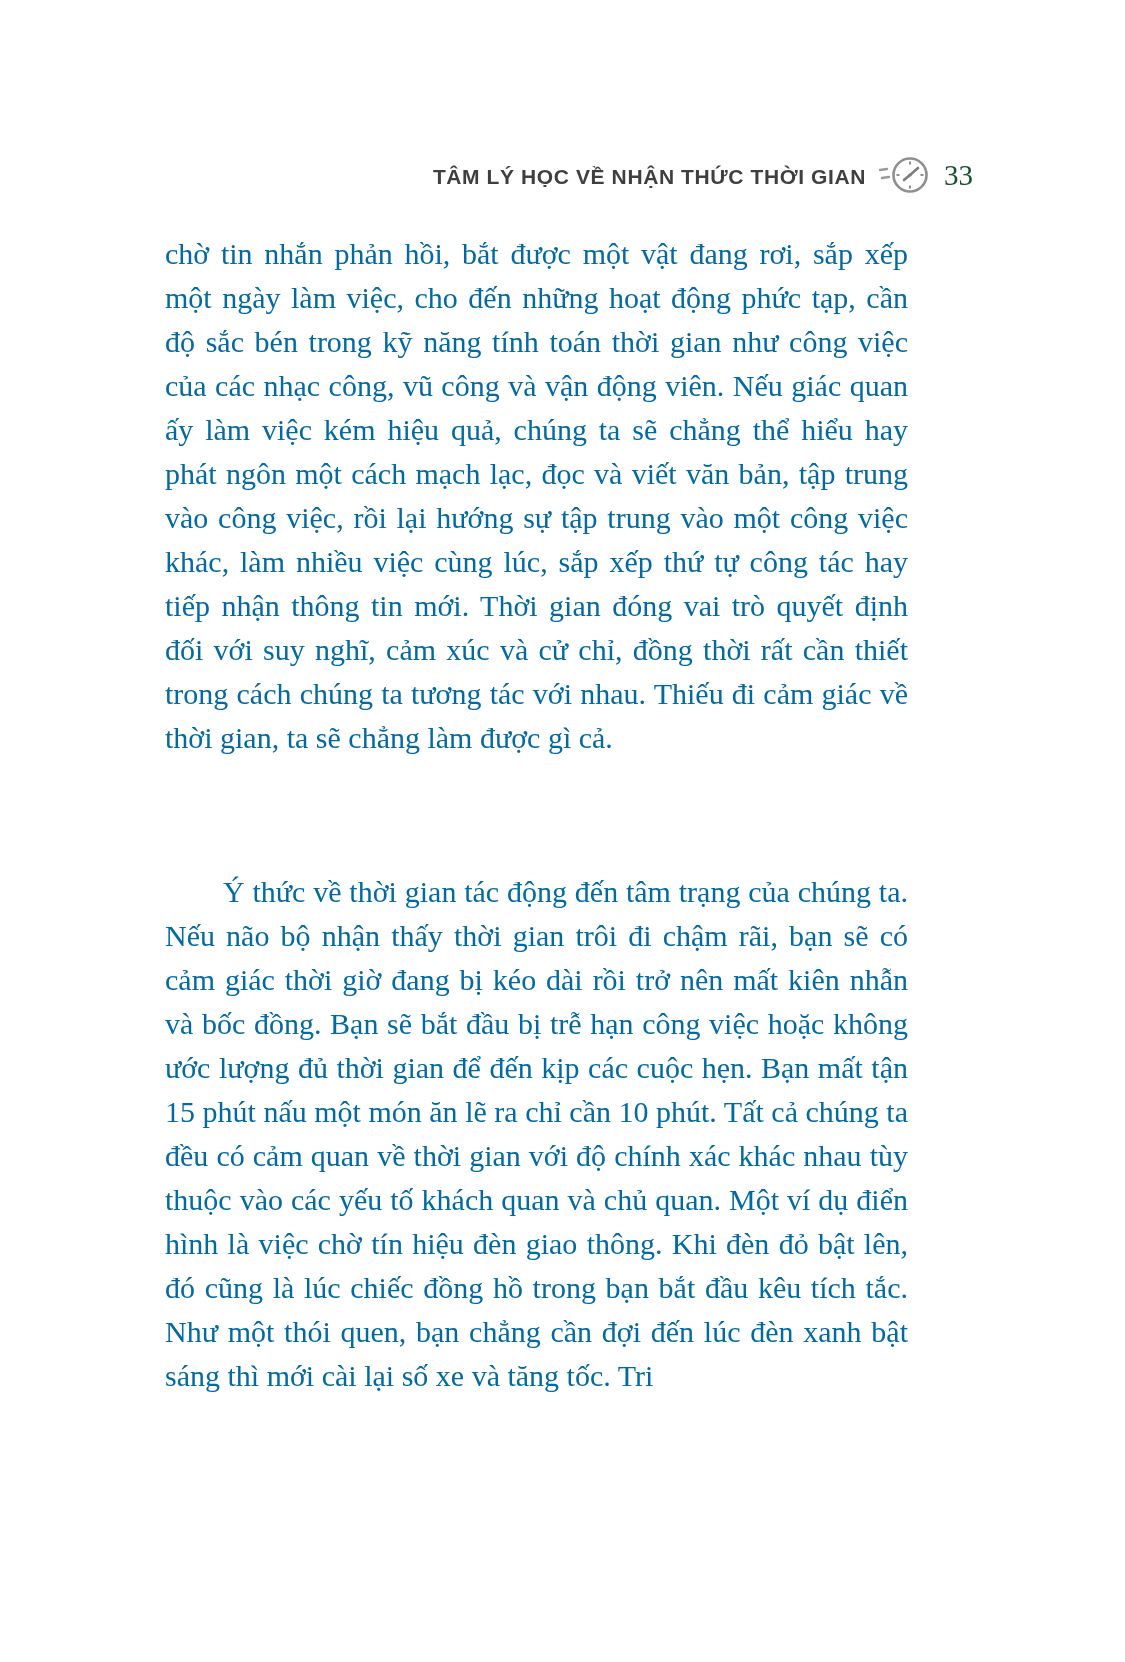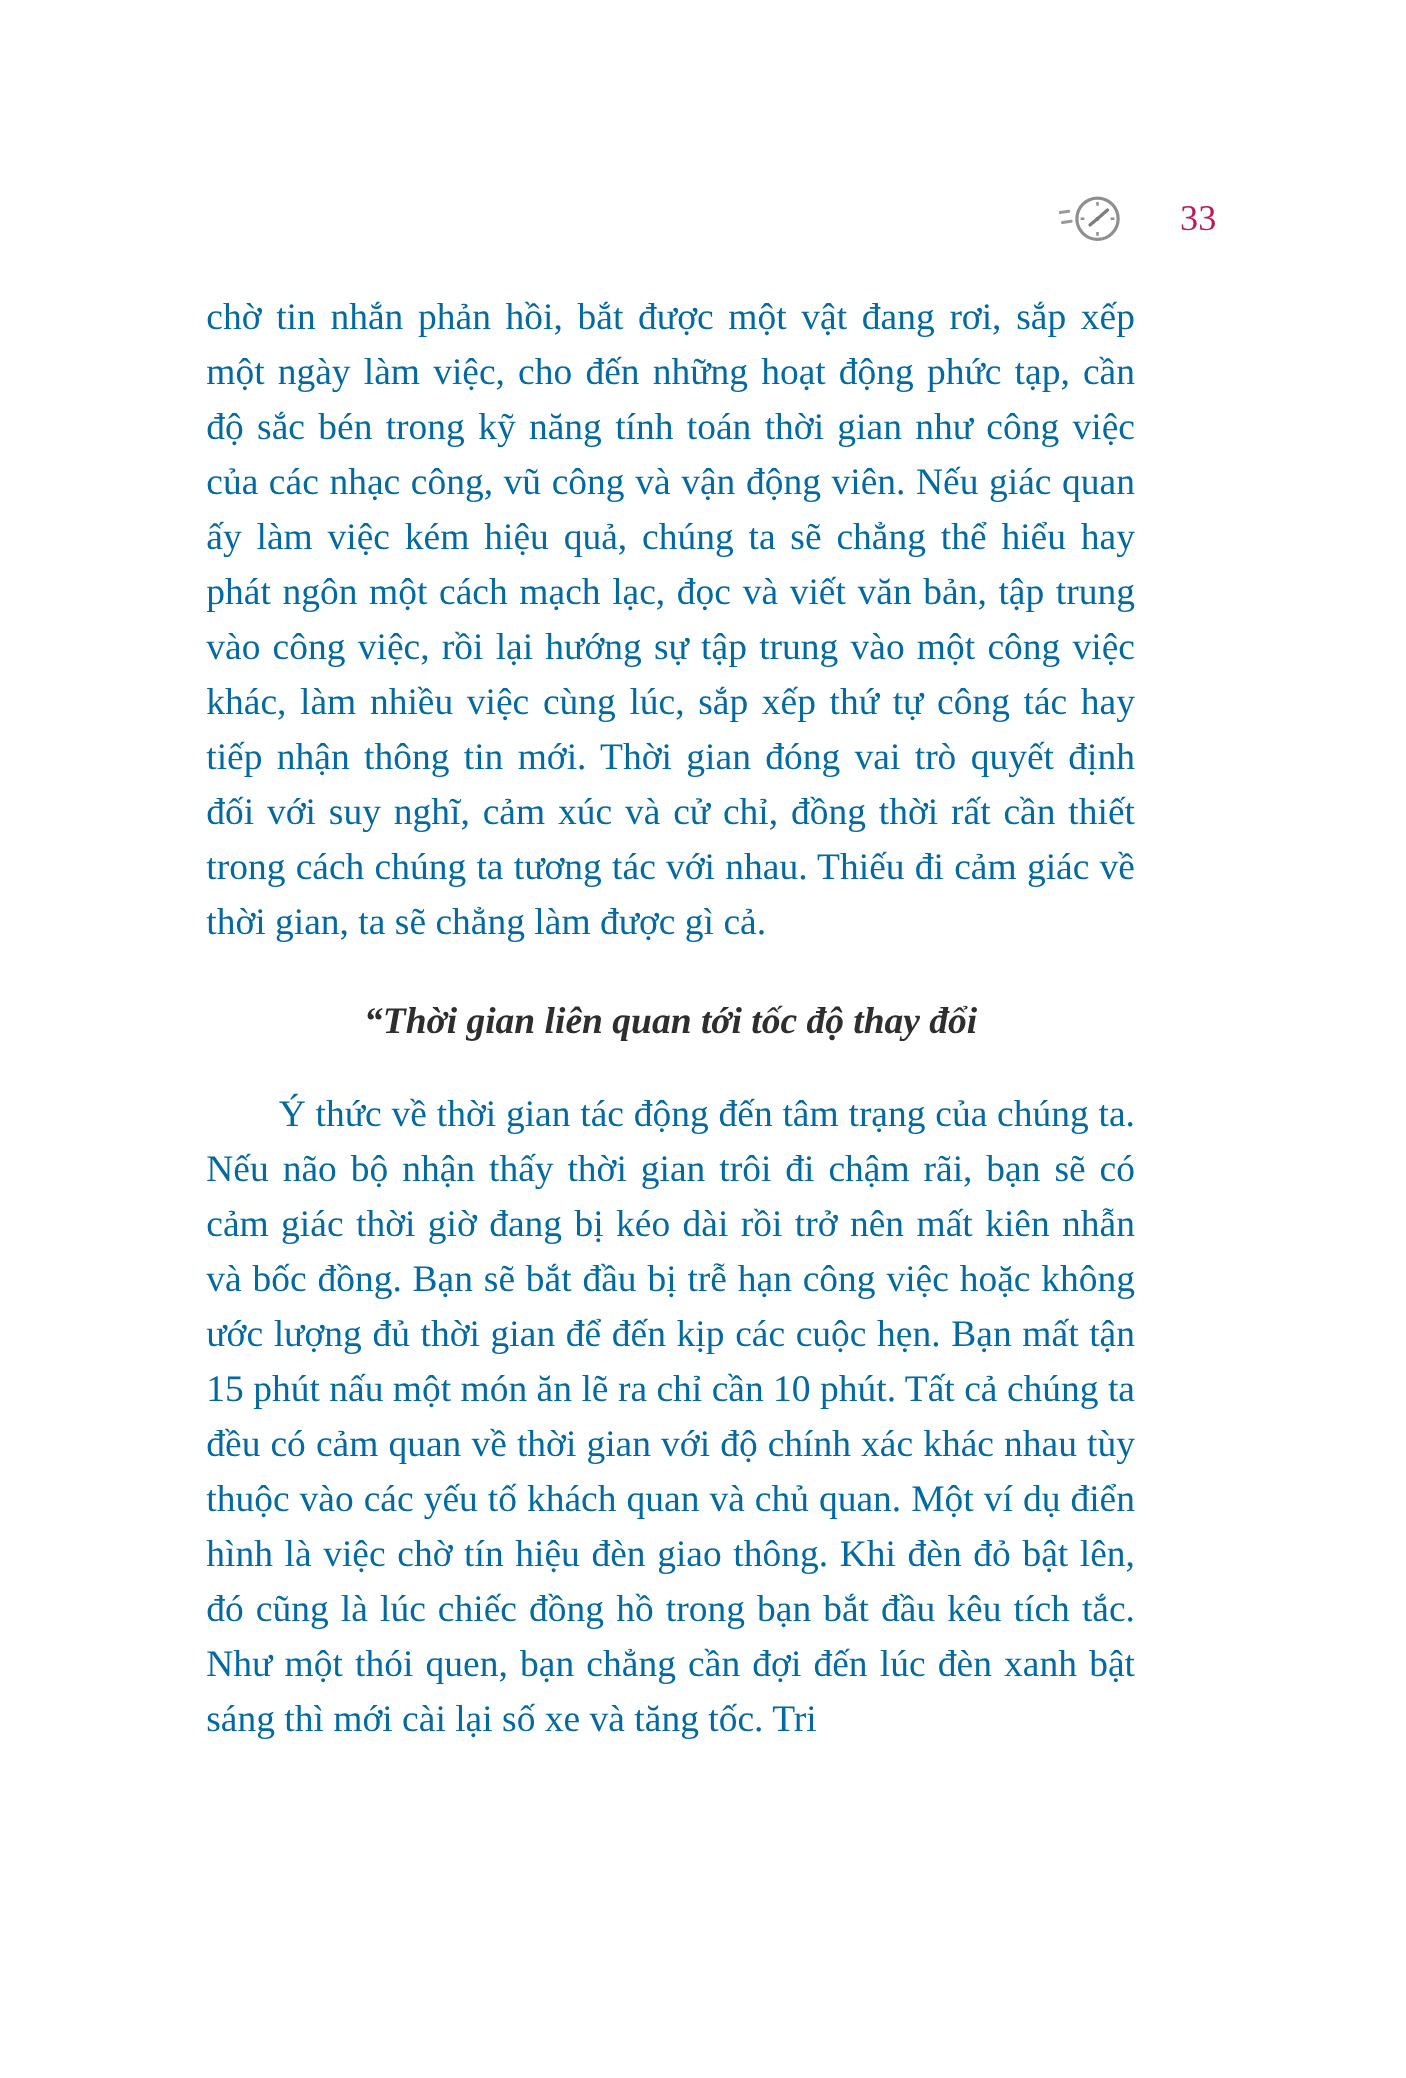--- a/index.html
+++ b/index.html
@@ -34,23 +34,22 @@
     white-space: nowrap;
     padding-top: 3px;
   }
   .clock-icon {
     width: 52px;
     height: 42px;
     flex: 0 0 auto;
   }
   .page-number {
     font-size: 29px;
-    color: #be185d;
+    color: #14532d;
     line-height: 1;
-    margin-left: 32px;
   }
   .content {
     position: absolute;
     left: 165px;
     top: 232px;
     width: 743px;
   }
   .body-par {
     font-size: 30px;
     line-height: 44px;
@@ -69,20 +68,21 @@
     margin: 34px 0 30px 0;
     color: #2e2e2e;
   }
 </style>
 </head>
 <body>
 
 <div class="page">
 
   <div class="running-header">
+    <span class="running-title">TÂM LÝ HỌC VỀ NHẬN THỨC THỜI GIAN</span>
 
     <span class="clock-icon">
       <svg viewBox="0 0 52 42" width="52" height="42" xmlns="http://www.w3.org/2000/svg">
 
         <line x1="1" y1="16" x2="8" y2="15" stroke="#9a9a9a" stroke-width="2.4" stroke-linecap="round"></line>
         <line x1="3" y1="24" x2="10" y2="23" stroke="#9a9a9a" stroke-width="2.4" stroke-linecap="round"></line>
 
         <circle cx="31" cy="21" r="16.5" fill="#ffffff" stroke="#8f8f8f" stroke-width="2.6"></circle>
 
         <line x1="31" y1="7.5" x2="31" y2="10.5" stroke="#8f8f8f" stroke-width="2"></line>
@@ -97,20 +97,20 @@
     </span>
 
     <span class="page-number">33</span>
   </div>
 
   <div class="content">
 
     <p class="body-par">chờ tin nhắn phản hồi, bắt được một vật đang rơi, sắp xếp một ngày làm việc, cho đến những hoạt động phức tạp, cần độ sắc bén trong kỹ năng tính toán thời gian như công việc của các nhạc công, vũ công và vận động viên. Nếu giác quan ấy làm việc kém hiệu quả, chúng ta sẽ chẳng thể hiểu hay phát ngôn một cách mạch lạc, đọc và viết văn bản, tập trung vào công việc, rồi lại hướng sự tập trung vào một công việc khác, làm nhiều việc cùng lúc, sắp xếp thứ tự công tác hay tiếp nhận thông tin mới. Thời gian đóng vai trò quyết định đối với suy nghĩ, cảm xúc và cử chỉ, đồng thời rất cần thiết trong cách chúng ta tương tác với nhau. Thiếu đi cảm giác về thời gian, ta sẽ chẳng làm được gì cả.</p>
 
     <div class="pull-quote">
-      <span>“Thời gian liên quan tới tốc độ thay đổi</span><br>
+      <br>
     </div>
 
     <p class="body-par par-indent">Ý thức về thời gian tác động đến tâm trạng của chúng ta. Nếu não bộ nhận thấy thời gian trôi đi chậm rãi, bạn sẽ có cảm giác thời giờ đang bị kéo dài rồi trở nên mất kiên nhẫn và bốc đồng. Bạn sẽ bắt đầu bị trễ hạn công việc hoặc không ước lượng đủ thời gian để đến kịp các cuộc hẹn. Bạn mất tận 15 phút nấu một món ăn lẽ ra chỉ cần 10 phút. Tất cả chúng ta đều có cảm quan về thời gian với độ chính xác khác nhau tùy thuộc vào các yếu tố khách quan và chủ quan. Một ví dụ điển hình là việc chờ tín hiệu đèn giao thông. Khi đèn đỏ bật lên, đó cũng là lúc chiếc đồng hồ trong bạn bắt đầu kêu tích tắc. Như một thói quen, bạn chẳng cần đợi đến lúc đèn xanh bật sáng thì mới cài lại số xe và tăng tốc. Tri</p>
 
   </div>
 
 </div>
 
 </body></html>

